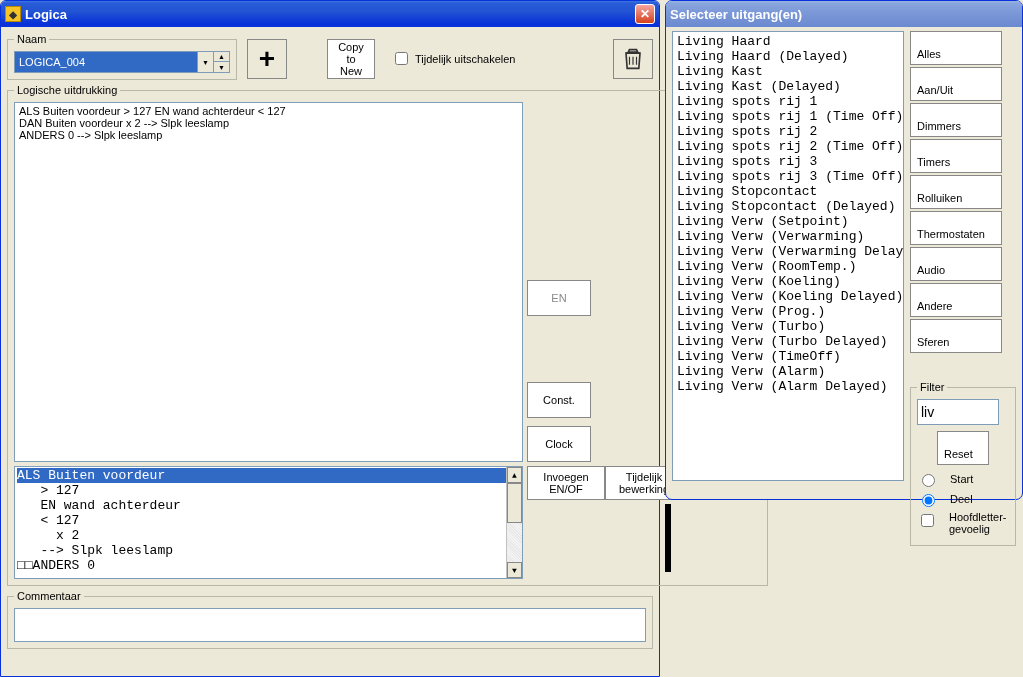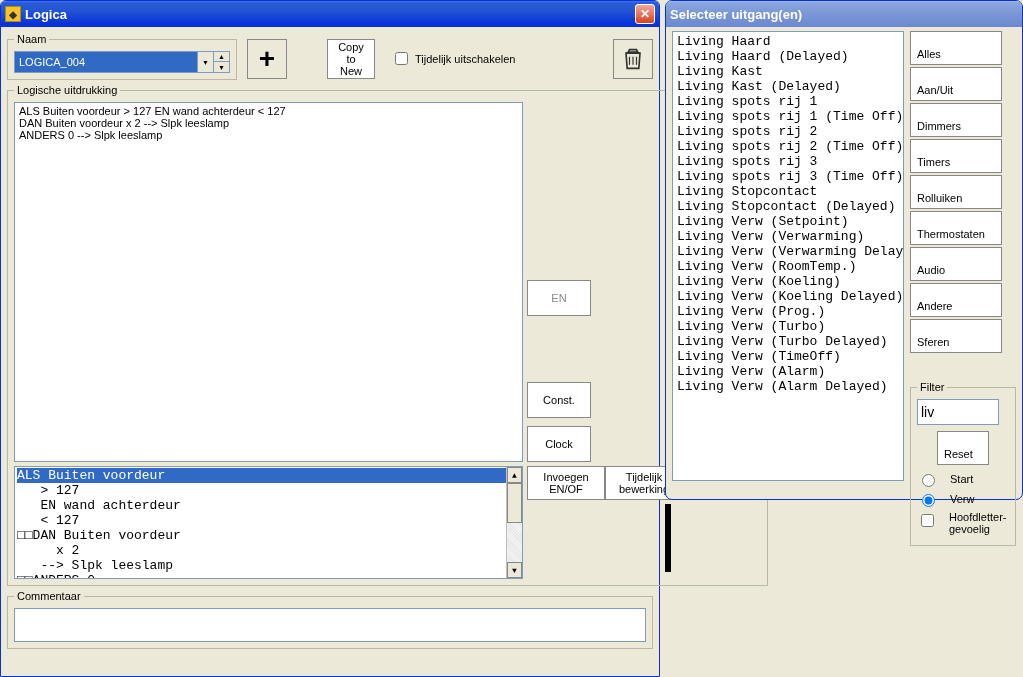--- a/index.html
+++ b/index.html
@@ -248,21 +248,21 @@
 ANDERS 0 --&gt; Slpk leeslamp</div>
         <div class="side-btns">
           <button class="btn disabled">EN</button>
           <div style="height:50px;"></div>
           <button class="btn">Const.</button>
           <button class="btn">Clock</button>
         </div>
       </div>
       <div class="parsed">
         <div class="parsed-box">
-          <div class="content" id="parsed-content"><div class="line sel">ALS Buiten voordeur</div><div class="line">   &gt; 127</div><div class="line">   EN wand achterdeur</div><div class="line">   &lt; 127</div><div class="line">□□DAN Buiten voordeur</div><div class="line">     x 2</div><div class="line">   --&gt; Slpk leeslamp</div><div class="line">□□ANDERS 0</div></div>
+          <div class="content" id="parsed-content"><div class="line sel">ALS Buiten voordeur</div><div class="line">   &gt; 127</div><div class="line">   EN wand achterdeur</div><div class="line">   &lt; 127</div><div class="line">     x 2</div><div class="line">   --&gt; Slpk leeslamp</div><div class="line">□□ANDERS 0</div></div>
           <div class="scrollbar">
             <div class="arr">▲</div>
             <div class="track">
                 <div class="thumb"></div>
               </div>
             <div class="arr">▼</div>
           </div>
         </div>
         <div class="parsed-btns">
           <button class="btn">Invoegen EN/OF</button>
@@ -293,21 +293,21 @@
         <input class="filter-input" type="text" value="liv" style="">
         <div style="text-align:center; margin:6px 0;">
           <button class="btn" style="width:52px;">Reset</button>
         </div>
         <div class="radio-row">
           <input type="radio" name="fm" style="">
           <span>Start</span>
         </div>
         <div class="radio-row">
           <input type="radio" name="fm" checked="" style="">
-          <span>Verw</span>
+          <span>Deel</span>
         </div>
         <div class="chk-row" style="align-items:flex-start;">
           <input type="checkbox" style="">
           <span style="width:60px;">Hoofdletter-gevoelig</span>
         </div>
       </fieldset>
     </div>
   </div>
 </div>
 

